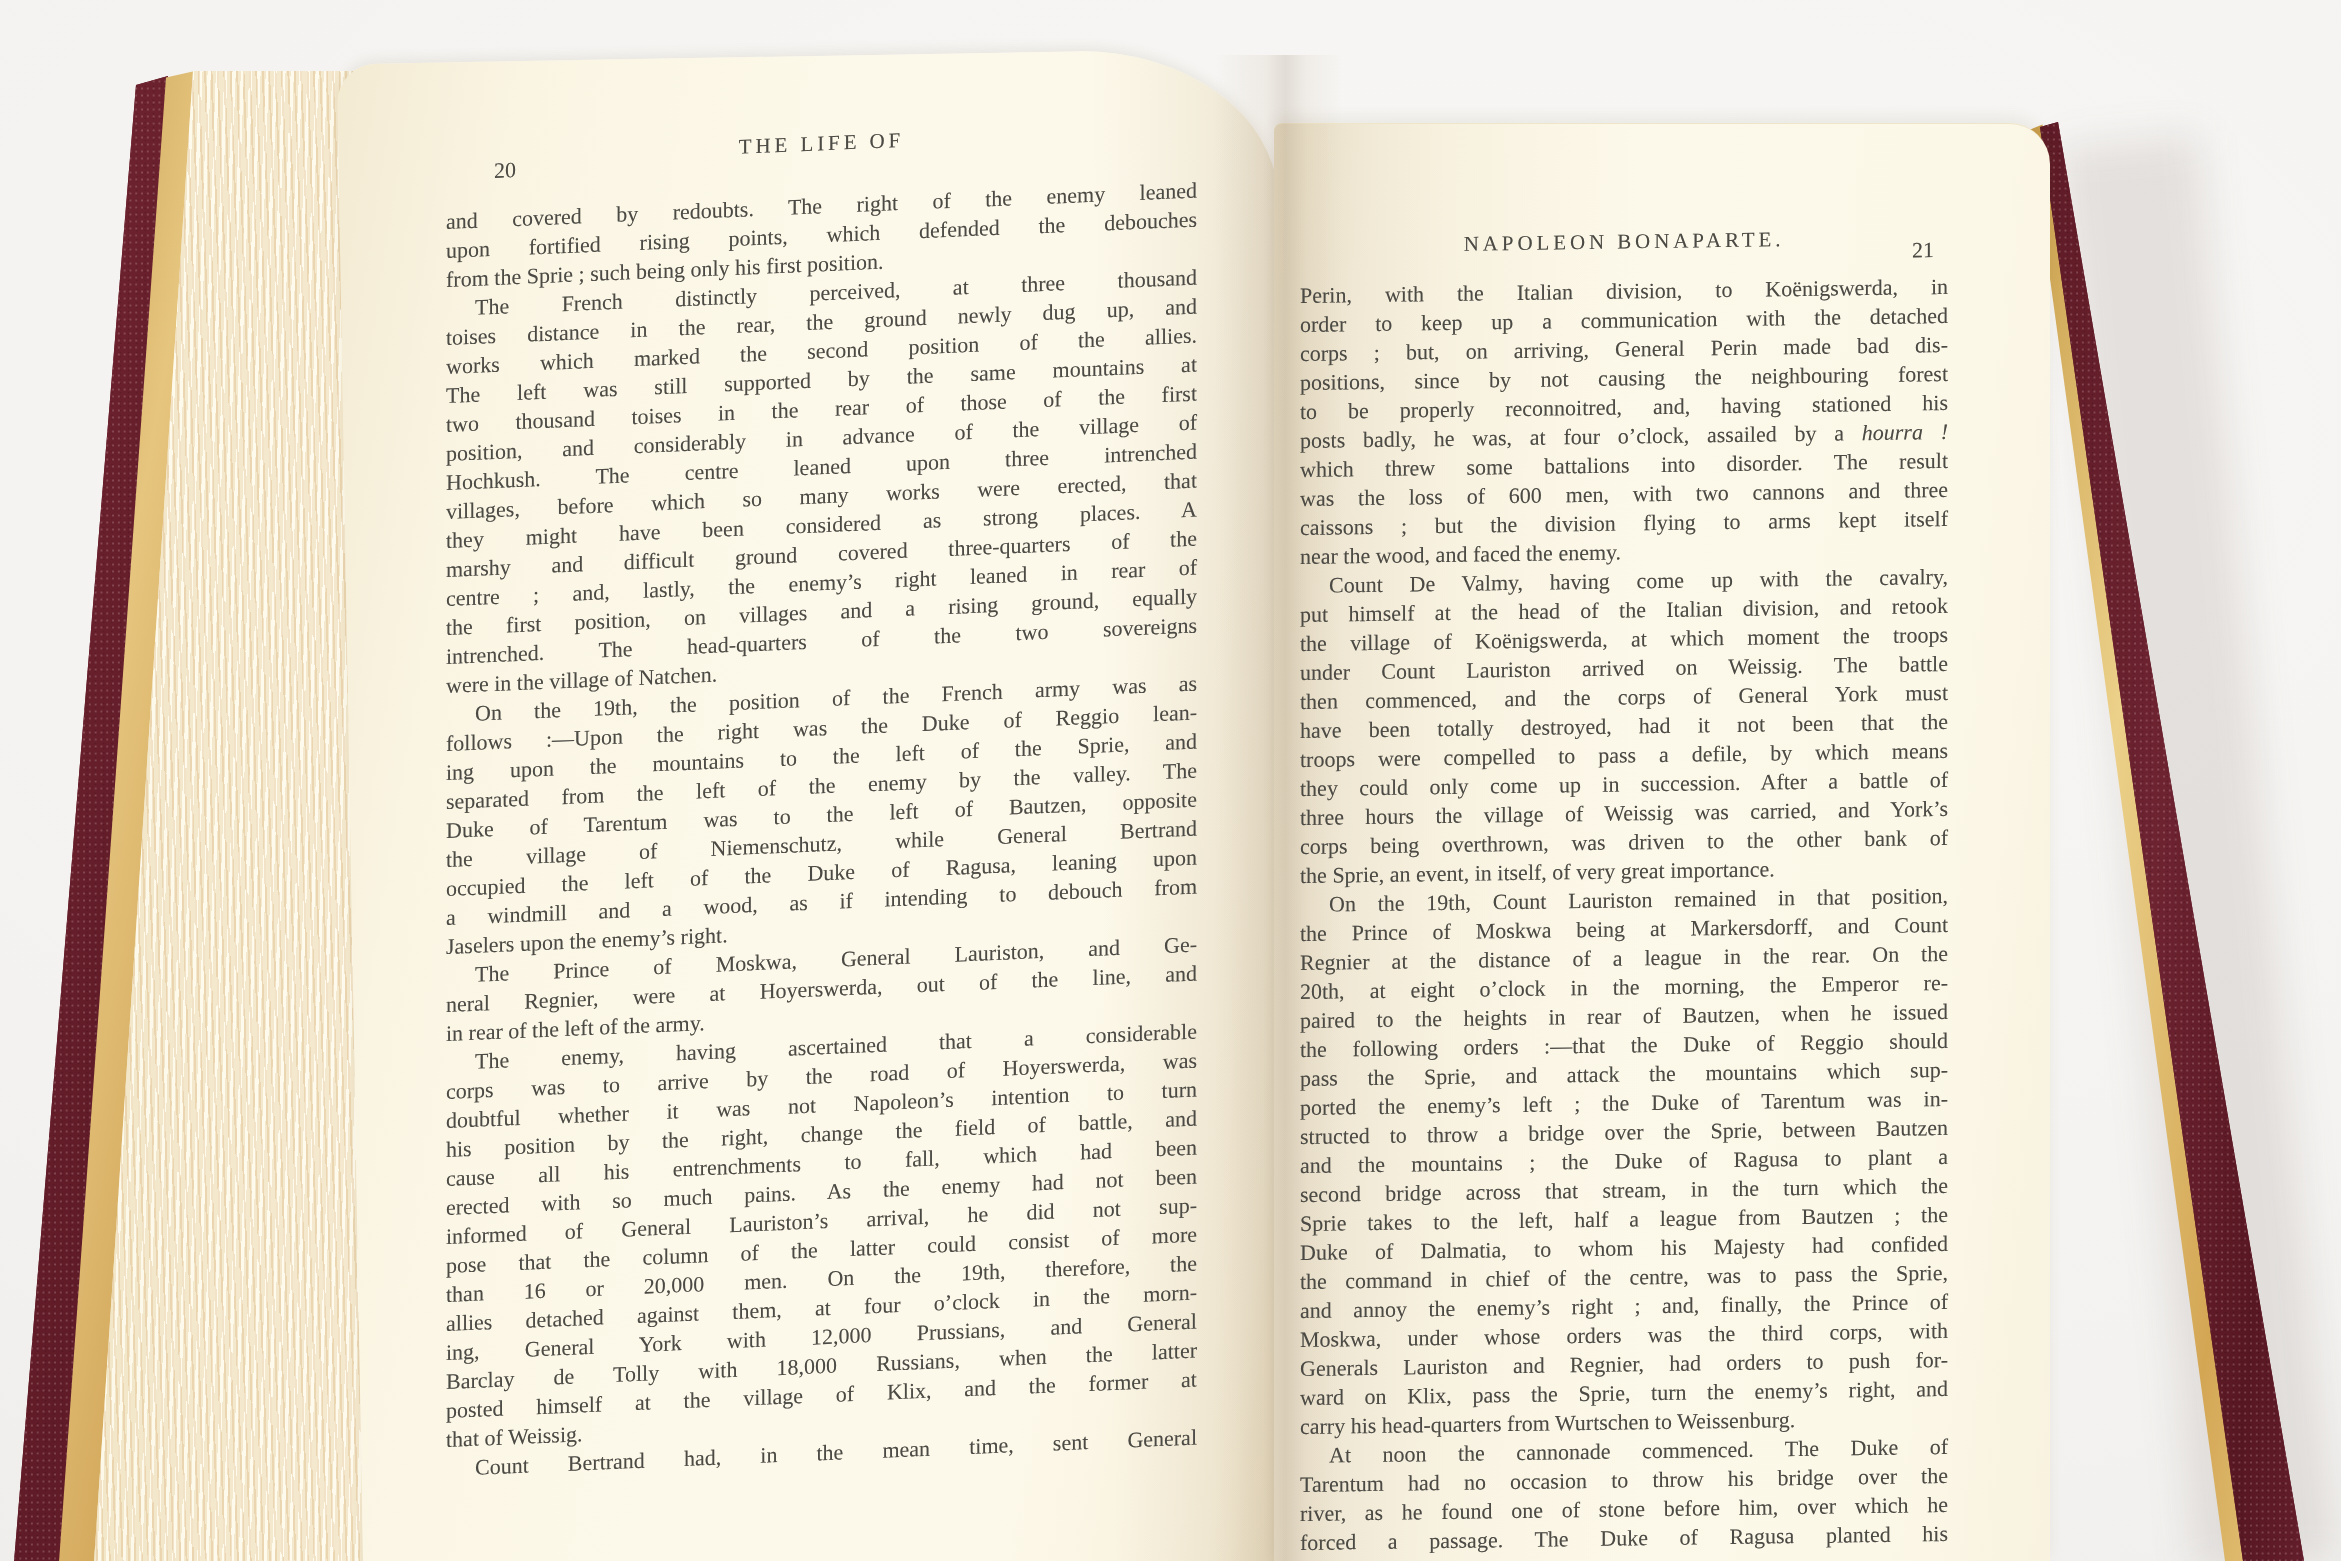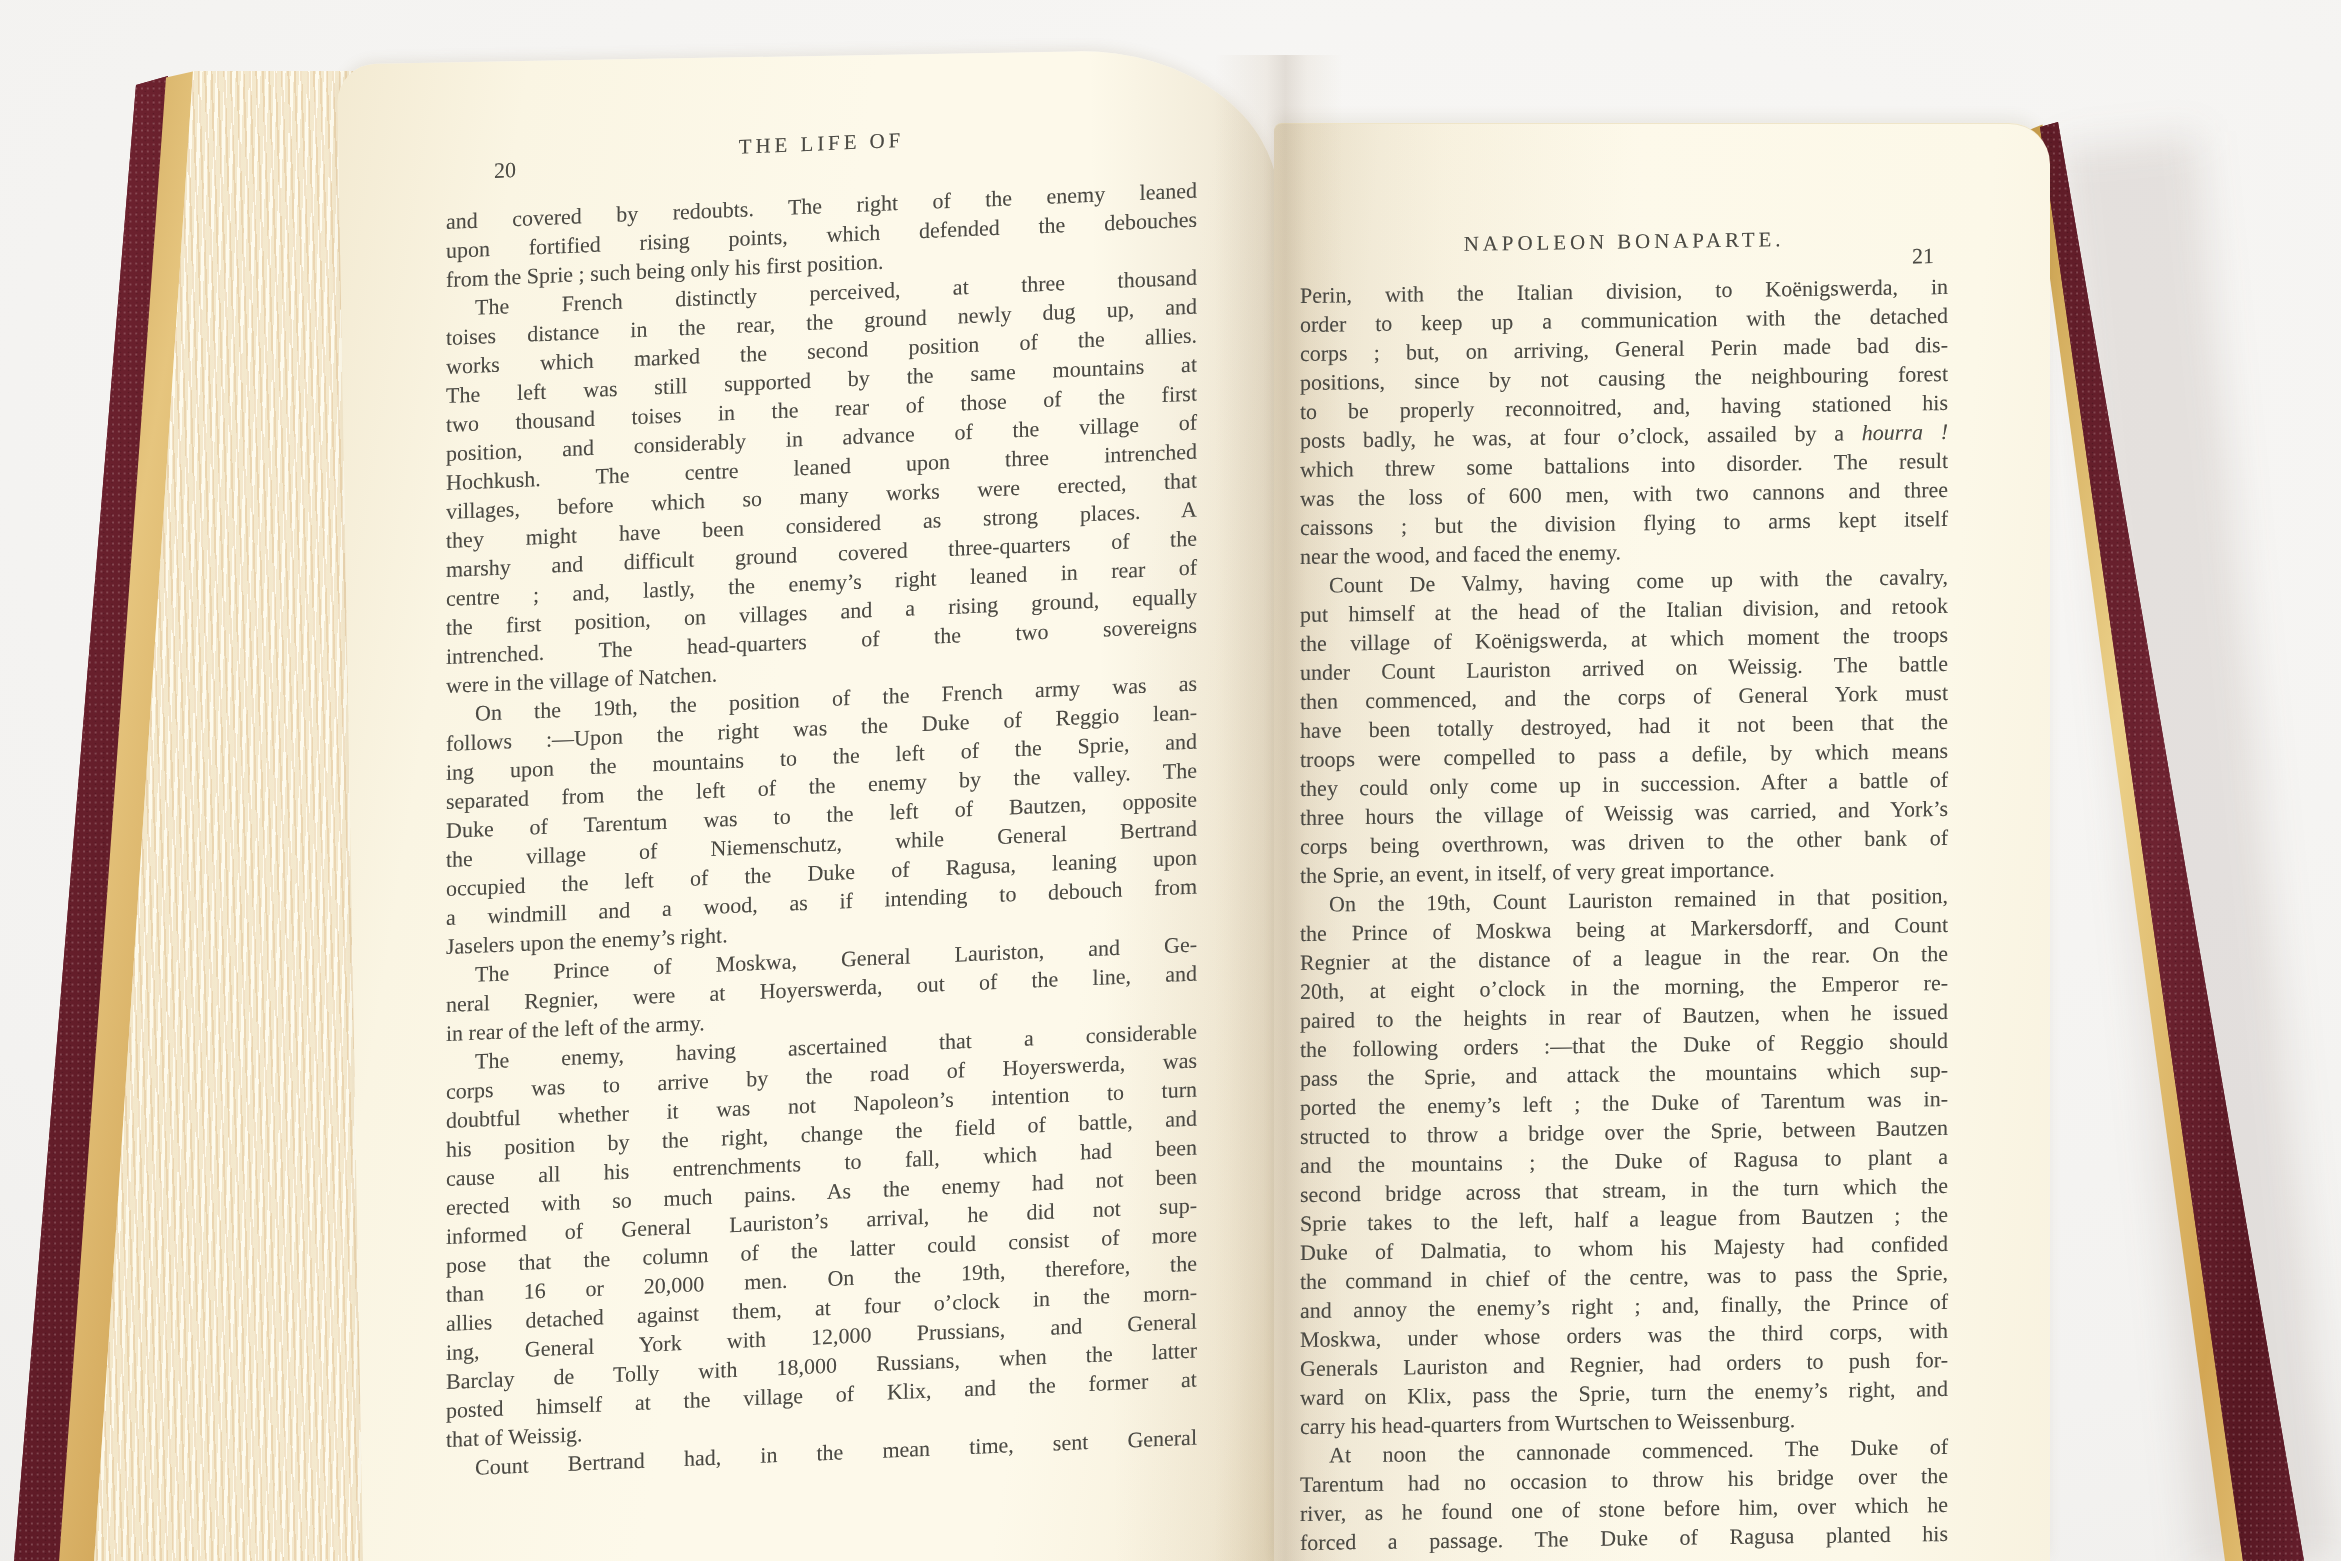--- a/index.html
+++ b/index.html
@@ -94,21 +94,21 @@
   .right-content{left:1300px;top:225px;width:648px;transform:skewY(-0.8deg);transform-origin:0 0;}
   .header{position:relative;}
   .left-content .header{height:69px;}
   .right-content .header{height:56px;}
   .runhead{
     display:block;text-align:center;font-size:21px;letter-spacing:3.9px;
     color:var(--ink,#4b4a44);padding-top:9px;text-shadow:0 0 0.6px rgba(75,74,68,.35);
   }
   .pagenum{position:absolute;font-size:22px;text-shadow:0 0 0.6px rgba(75,74,68,.35);}
   .left-content .pagenum{left:48px;top:22px;}
-  .right-content .pagenum{right:14px;top:27px;font-family:Liberation Serif, serif;}
+  .right-content .pagenum{right:14px;top:21px;font-family:Liberation Serif, serif;}
   .lines{width:100%;}
   .line{
     height:29px;line-height:29px;font-size:22px;
     text-align:justify;text-align-last:justify;
     white-space:normal;text-shadow:0 0 0.6px rgba(75,74,68,.30);
   }
   .line.first{text-indent:29px;}
   .line.end{text-align-last:left;}
   .ital{font-style:italic;}
 </style>

